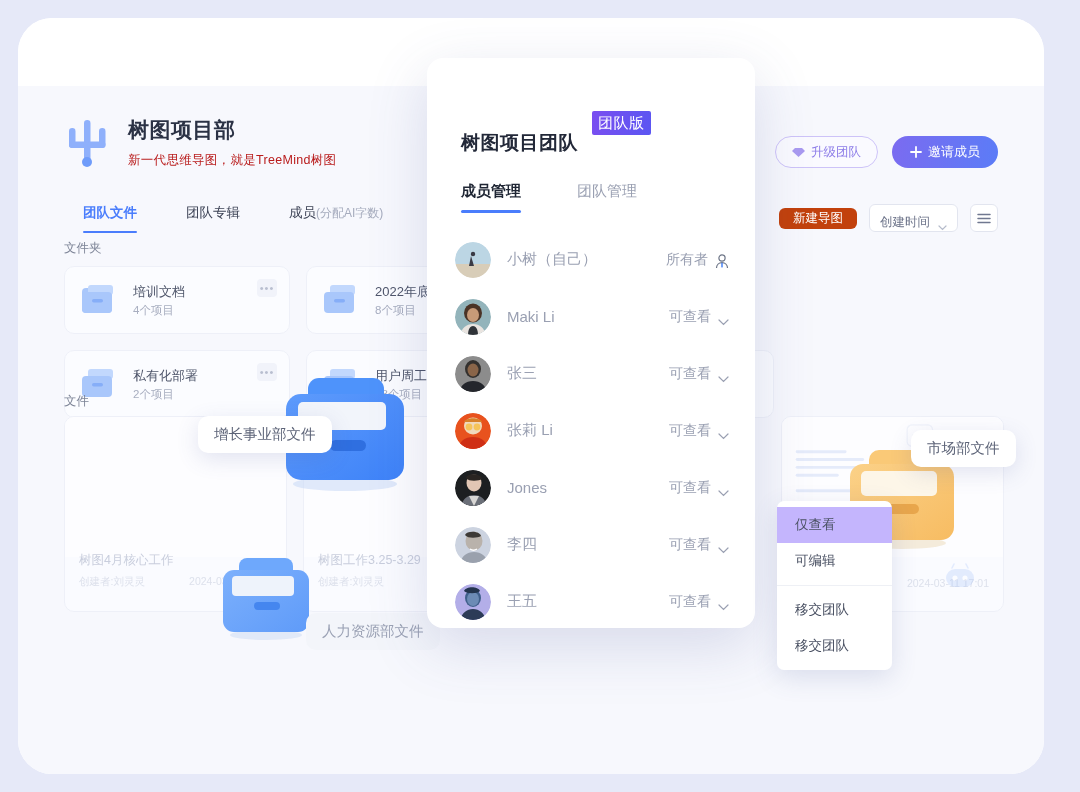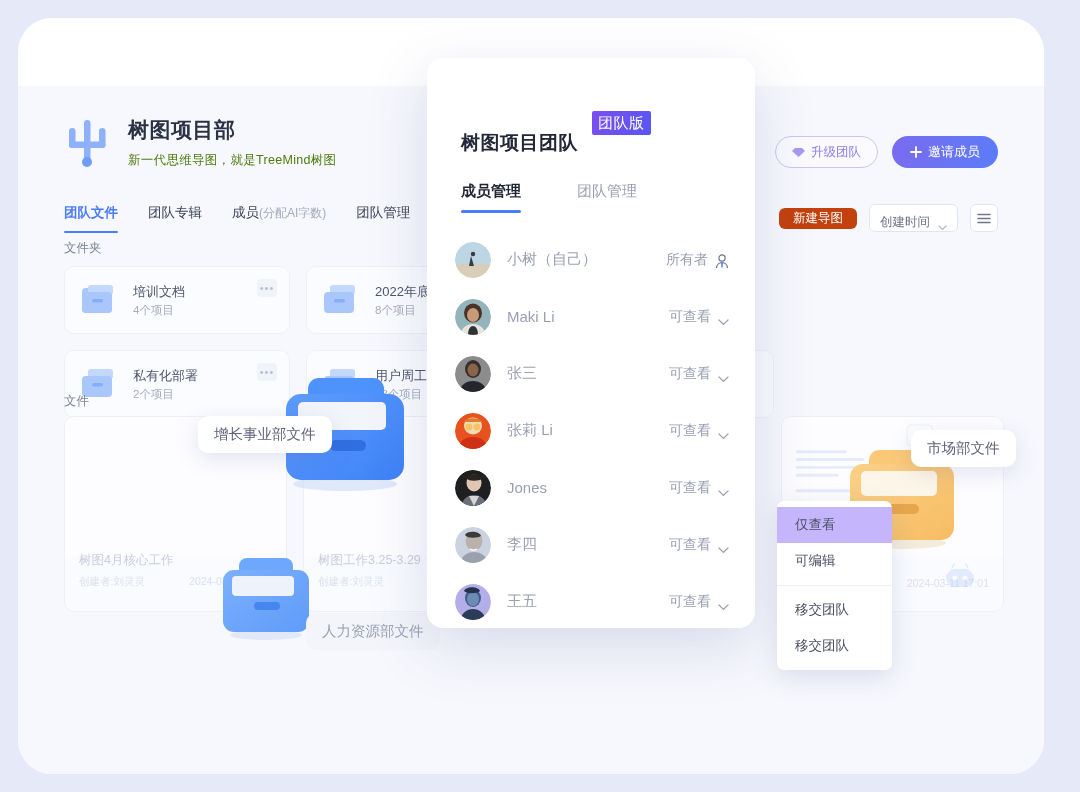--- a/index.html
+++ b/index.html
@@ -37,28 +37,28 @@
 
   
   .bg-app {
     position: absolute; inset: 0;
     filter: blur(0.6px);
   }
 
   .app-header { position: absolute; left: 46px; top: 30px; display: flex; align-items: flex-start; gap: 18px; }
   .logo-mark { width: 46px; height: 52px; flex: none; }
   .team-title { font-size: 21px; font-weight: bold; color: #2b3245; letter-spacing: .5px; }
-  .team-sub { font-size: 12.5px; color: #4d7c0f; margin-top: 8px; letter-spacing: .3px; }
+  .team-sub { font-size: 12.5px; color: #b91c1c; margin-top: 8px; letter-spacing: .3px; }
 
   .nav-tabs {
     position: absolute; left: 46px; top: 118px;
     display: flex; align-items: center; gap: 30px;
     font-size: 13.5px; color: #3d4356;
   }
-  .nav-tab { position: relative; padding-bottom: 11px; white-space: nowrap; }
+  .nav-tab { position: relative; padding-bottom: 11px; white-space: nowrap; margin-left: 19px; }
   .nav-tab .dim { color: #a5abbd; font-size: 12px; }
   .nav-tab.active { color: #4a7dfc; font-weight: bold; }
   .nav-tab.active::after {
     content: ""; position: absolute; left: 0; bottom: 0;
     width: 100%; height: 2.5px; background: #4a7dfc; border-radius: 2px;
   }
 
   .hdr-actions { position: absolute; right: 46px; top: 50px; display: flex; gap: 14px; align-items: center; }
   .btn-upgrade {
     height: 32px; padding: 0 16px; border-radius: 16px;

